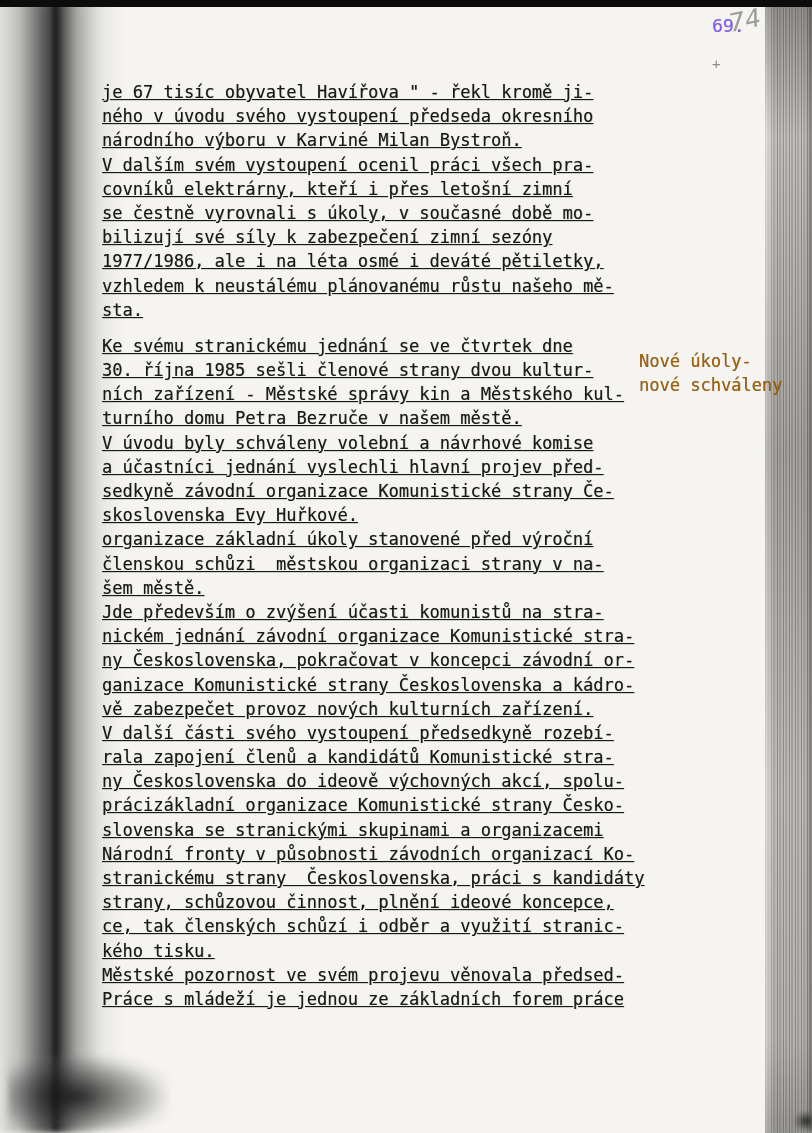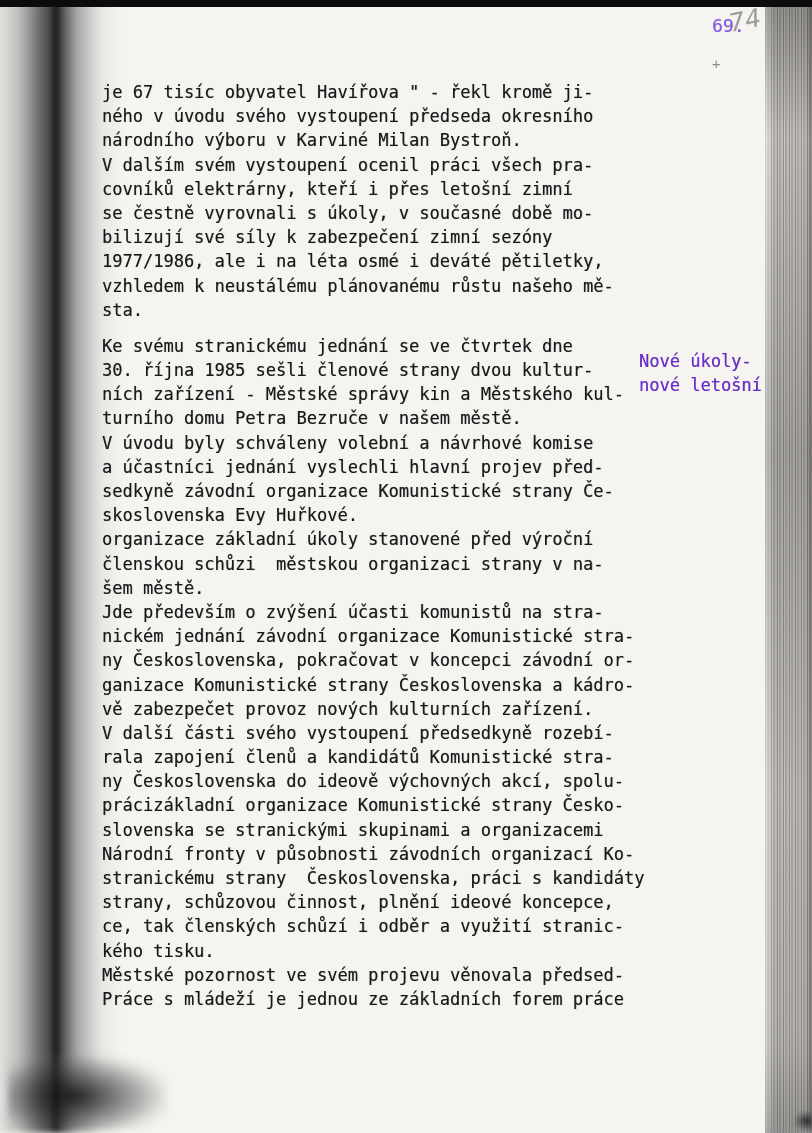--- a/index.html
+++ b/index.html
@@ -91,28 +91,29 @@
     font-size: 25px; color: #9b9b9b;
     transform: rotate(-12deg);
   }
   .plus-mark {
     position: absolute; left: 712px; top: 56px;
     font-size: 14px; color: rgba(70,70,70,0.6);
   }
   .margin-note {
     position: absolute; left: 639px; top: 349px;
     font-size: 17px; line-height: 24px;
-    color: #6d28d9; white-space: nowrap;
+    color: #a16207; white-space: nowrap;
     text-shadow: 0.3px 0.3px 0.6px rgba(0,0,0,0.45);
   }
   .text-block {
     position: absolute; left: 102px; top: 80px;
     width: 610px;
     font-size: 17px; line-height: 24.2px;
     color: #181818;
+    text-decoration: underline;
   }
   .tline {
     white-space: pre;
     height: 24.2px;
     text-shadow: 0.35px 0.35px 0.7px rgba(0,0,0,0.45);
   }
   .para-gap { height: 12px; }
 </style>
 </head>
 <body>
@@ -124,21 +125,21 @@
   <div class="edge-band"></div>
   <div class="br-smudge"></div>
   <div class="top-bar"></div>
 
   <div class="pagenum-typed">69.</div>
   <div class="pagenum-hand">74</div>
   <div class="plus-mark">+</div>
 
   <div class="margin-note">
     <div>Nové úkoly-</div>
-    <div>nové letošní</div>
+    <div>nové schváleny</div>
   </div>
 
   <div class="text-block" id="text-lines">
       <div class="tline">je 67 tisíc obyvatel Havířova " - řekl kromě ji-</div>
       <div class="tline">ného v úvodu svého vystoupení předseda okresního</div>
       <div class="tline">národního výboru v Karviné Milan Bystroň.</div>
       <div class="tline">V dalším svém vystoupení ocenil práci všech pra-</div>
       <div class="tline">covníků elektrárny, kteří i přes letošní zimní</div>
       <div class="tline">se čestně vyrovnali s úkoly, v současné době mo-</div>
       <div class="tline">bilizují své síly k zabezpečení zimní sezóny</div>

